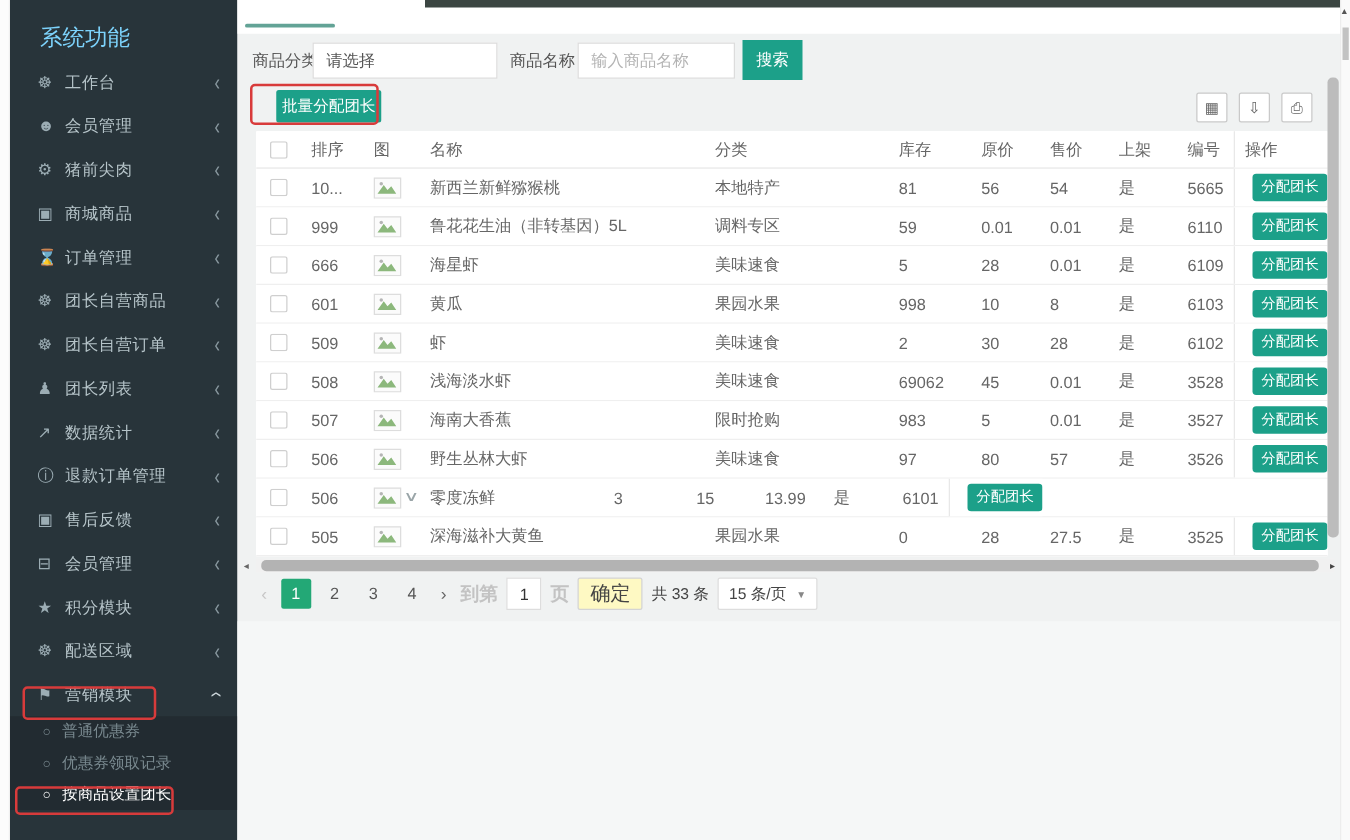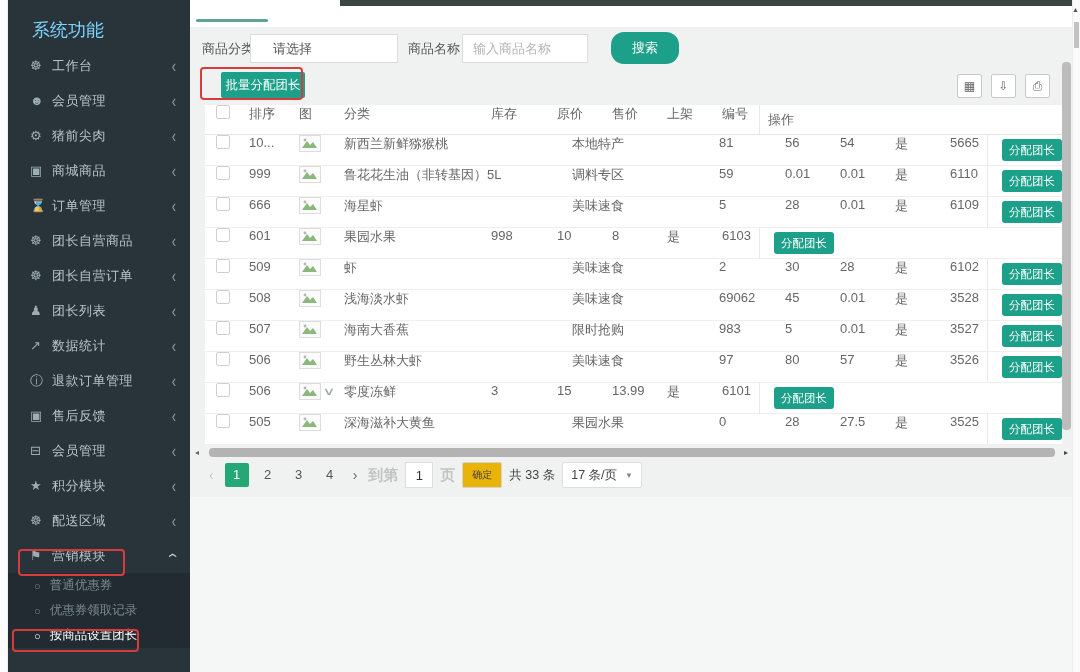--- a/index.html
+++ b/index.html
@@ -35,35 +35,35 @@
 
   
   .content { position:absolute; left:190px; top:0; right:0; bottom:0; background:#f0f2f2; }
   .tab-strip { position:absolute; left:0; top:0; right:0; height:27px; background:#fff; }
   .tab-line { position:absolute; left:6px; top:19px; width:72px; height:3px; background:#63a396; border-radius:2px; }
   .dark-bar { position:absolute; left:150px; right:0; top:0; height:6px; background:#3b4642; }
 
   .filter-bar { position:absolute; left:0; top:27px; right:0; height:42px; }
   .f-label { position:absolute; top:13px; font-size:13px; color:#555; }
   .f-select { position:absolute; left:60px; top:7px; width:148px; height:29px; background:#fff; border:1px solid #dcdcdc;
-              font-size:13px; color:#555; line-height:27px; padding-left:22px; }
+              font-size:13px; color:#555; line-height:27px; padding-left:10px; }
   .f-input { position:absolute; left:272px; top:7px; width:126px; height:29px; background:#fff; border:1px solid #dcdcdc;
              font-size:13px; padding-left:10px; color:#333; }
   .f-input::placeholder { color:#b4b4b4; }
   .btn-teal { background:#1ca089; color:#fff; border:none; text-align:center; cursor:pointer; }
-  .search-btn { position:absolute; left:421px; top:5px; width:68px; height:32px; font-size:13px;border-radius:13px; }
+  .search-btn { position:absolute; left:404px; top:5px; width:48px; height:32px; font-size:13px; }
 
   .batch-btn { position:absolute; left:17px; top:72px; width:84px; height:26px; font-size:12.5px; line-height:26px; border-radius:2px;margin-left:14px; }
   .toolbar-icons { position:absolute; top:74px; right:30px; display:flex; gap:9px; }
   .tool-btn { width:25px; height:24px; background:#fff; border:1px solid #c9c9c9; border-radius:2px;
               font-size:12px; color:#666; display:flex; align-items:center; justify-content:center; cursor:pointer; }
 
   
   .table-card { position:absolute; left:15px; top:105px; width:857px; background:#fff; }
-  .t-row { display:flex; align-items:flex-start; height:31px; border-bottom:1px solid #efefef; background:#fff; }
+  .t-row { display:flex; align-items:center; height:31px; border-bottom:1px solid #efefef; background:#fff; }
   .t-head { height:30px; border-bottom:1px solid #e4e4e4; color:#808080; }
   .t-head .cell { font-size:13px; }
   .cell { flex:none; padding-left:8px; font-size:13px; color:#666; white-space:nowrap; overflow:hidden; }
   .c-check { width:36px; display:flex; justify-content:center; padding-left:0; }
   .c-sort  { width:50px; }
   .c-img   { width:45px; }
   .c-name  { width:228px; }
   .c-cat   { width:147px; }
   .c-stock { width:66px; }
   .c-orig  { width:55px; }
@@ -87,21 +87,21 @@
   .v-thumb { position:absolute; right:9px; top:62px; width:9px; height:368px; background:#bcbcbc; border-radius:4px; }
 
   
   .pagination { position:absolute; left:15px; top:461px; height:28px; display:flex; align-items:center; gap:7px; color:#555; }
   .pg-arrow { color:#c7c7c7; font-size:14px; padding:0 4px; cursor:pointer; }
   .pg-arrow.next { color:#666; }
   .pg-num { min-width:24px; height:24px; line-height:24px; text-align:center; font-size:13px; color:#555; cursor:pointer; border-radius:2px; }
   .pg-num.active { background:#23a876; color:#fff; }
   .pg-muted { color:#c3c3c3; font-size:15px;font-weight:bold; }
   .goto-input { width:28px; height:26px; border:1px solid #ddd; background:#fff; text-align:center; font-size:13px; color:#333; }
-  .confirm-btn { height:26px; padding:0 9px; background:#eab308; border:1px solid #d4d4d4; border-radius:2px; font-size:10px; color:#444; cursor:pointer; }
+  .confirm-btn { height:26px; padding:0 9px; background:#fef9c3; border:1px solid #d4d4d4; border-radius:2px; font-size:16px; color:#444; cursor:pointer; }
   .total-txt { font-size:12.5px; color:#444; }
   .size-select { height:26px; padding:0 8px; background:#fff; border:1px solid #ddd; border-radius:2px;
                  font-size:12.5px; color:#444; display:flex; align-items:center; gap:8px; cursor:pointer; }
   .size-select .caret { font-size:8px; color:#888; }
 
   .lower-area { position:absolute; left:0; top:497px; right:8px; bottom:0; background:#f5f7f7; }
 </style>
 </head>
 <body>
 
@@ -228,20 +228,21 @@
       <div class="tool-btn">⎙</div>
     </div>
 
   <div class="table-card">
     <div class="t-row t-head">
       <div class="cell c-check">
           <span class="cbox"></span>
         </div>
       <div class="cell c-sort">排序</div>
       <div class="cell c-img">图</div>
+      <div class="cell c-name">名称</div>
       <div class="cell c-cat">分类</div>
       <div class="cell c-stock">库存</div>
       <div class="cell c-orig">原价</div>
       <div class="cell c-price">售价</div>
       <div class="cell c-listed">上架</div>
       <div class="cell c-sn">编号</div>
       <div class="cell c-op">操作</div>
     </div>
     <div id="tbody">
         <div class="t-row">
@@ -306,20 +307,21 @@
         </div>
         <div class="t-row">
           <div class="cell c-check">
             <span class="cbox"></span>
           </div>
           <div class="cell c-sort">601</div>
           <div class="cell c-img"><span class="imgph"><svg width="20" height="15" style="display:block">
                 <path d="M2 12 L7 5 L10 9 L13 6 L17 12 Z" fill="#8cb87c"></path>
                 <circle cx="5" cy="4" r="1.4" fill="#b5b5b5"></circle>
               </svg></span></div>
+          <div class="cell c-name">黄瓜</div>
           <div class="cell c-cat">果园水果</div>
           <div class="cell c-stock">998</div>
           <div class="cell c-orig">10</div>
           <div class="cell c-price">8</div>
           <div class="cell c-listed">是</div>
           <div class="cell c-sn">6103</div>
           <div class="cell c-op">
             <button class="btn-teal assign-btn">分配团长</button>
           </div>
         </div>
@@ -459,21 +461,21 @@
         <span class="pg-num">3</span>
         <span class="pg-num">4</span>
       </span>
     <span class="pg-arrow next">›</span>
     <span class="pg-muted">到第</span>
     <input class="goto-input" value="1" style="">
     <span class="pg-muted">页</span>
     <button class="confirm-btn">确定</button>
     <span class="total-txt">共 33 条</span>
     <div class="size-select">
-      <span>17 条/页</span>
+      <span>15 条/页</span>
       <span class="caret">▼</span>
     </div>
   </div>
 
   <div class="lower-area"></div>
 </div>
 
 <div class="v-thumb"></div>
 <div class="v-track">
   <span class="v-up">▲</span>

